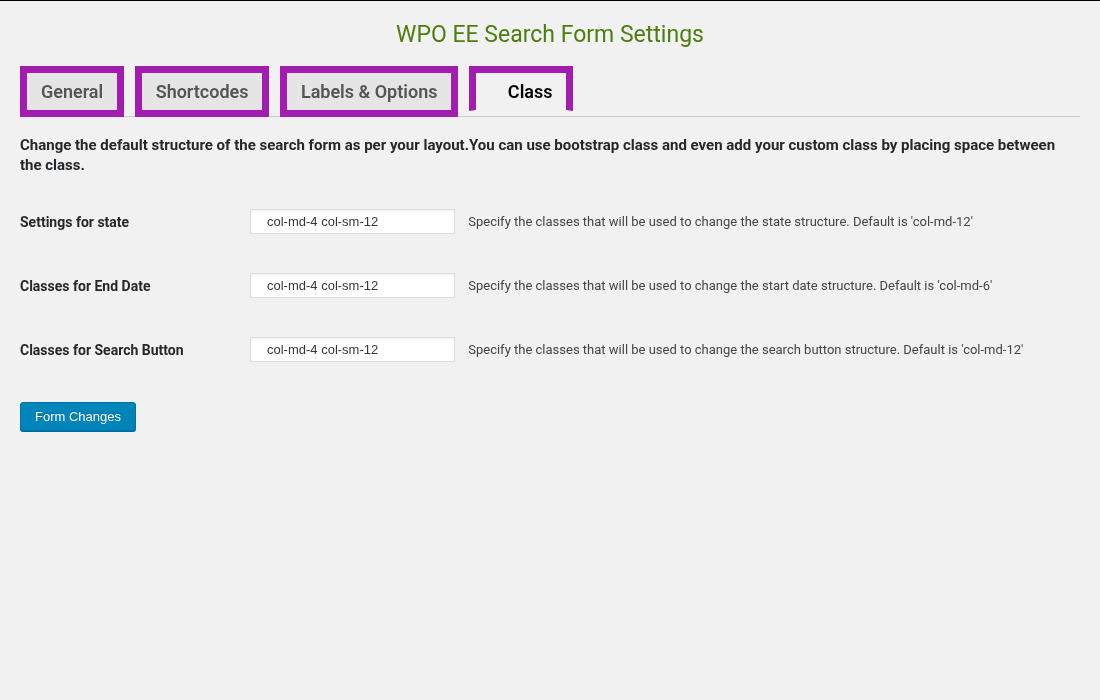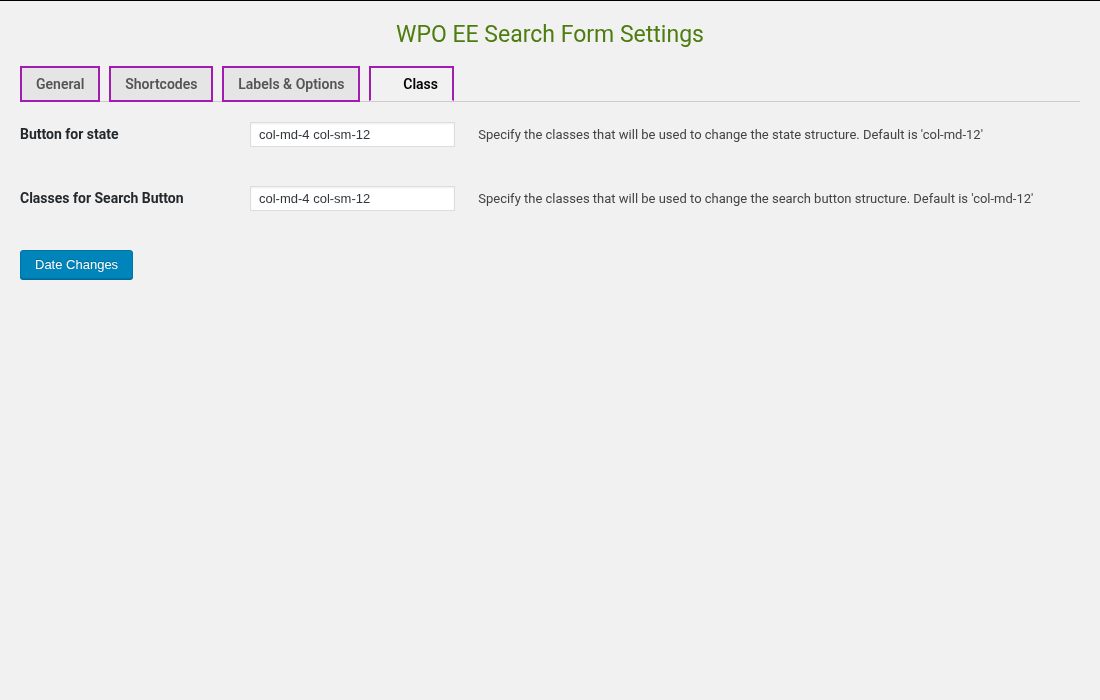--- a/index.html
+++ b/index.html
@@ -26,23 +26,23 @@
     }
     .nav-tab-wrapper {
       border-bottom: 1px solid #ccc;
       margin: 0;
       padding-top: 0;
       line-height: inherit;
     }
     .nav-tab {
       display: inline-block;
       background: #e5e5e5;
-      border: 2px solid #a21caf;
+      border: 7px solid #a21caf;
       color: #555;
-      font-size: 14px;
+      font-size: 18px;
       font-weight: 600;
       padding: 8px 14px;
       margin-left: 0.4em;
       margin-bottom: -1px;
       text-decoration: none;
       cursor: pointer;
     }
     .nav-tab:first-child {
       margin-left: 0;
     }
@@ -74,29 +74,29 @@
       color: #23282d;
       padding: 24px 10px 24px 0;
       vertical-align: middle;
     }
     .form-table td {
       padding: 15px 10px;
       vertical-align: middle;
     }
     .form-table input[type="text"] {
       width: 205px;
-      padding: 4px 8px;
+      padding: 4px 16px;
       font-size: 13px;
       border: 1px solid #ddd;
       background: #fff;
       box-shadow: inset 0 1px 2px rgba(0,0,0,.07);
       color: #32373c;
     }
     .form-table .hint {
-      margin-left: 20px;
+      margin-left: 10px;
       color: #444;
       font-size: 13px;
     }
     .submit {
       margin-top: 20px;
       padding: 0;
     }
     .button-primary {
       display: inline-block;
       background: #0085ba;
@@ -116,36 +116,44 @@
 <div class="wrap">
   <h1 class="page-title">WPO EE Search Form Settings</h1>
 
   <div class="nav-tab-wrapper">
     <a class="nav-tab">General</a>
     <a class="nav-tab">Shortcodes</a>
     <a class="nav-tab">Labels &amp; Options</a>
     <a class="nav-tab nav-tab-active">Class</a>
   </div>
 
+  <p class="description-block">Change the default structure of the search form as per your layout.You can use bootstrap class and even add your custom class by placing space between the class.</p>
 
   <table class="form-table">
     <tbody>
       <tr>
-        <th>Button for state</th>
+        <th>Settings for state</th>
         <td>
           <input type="text" value="col-md-4 col-sm-12" style="">
           <span class="hint">Specify the classes that will be used to change the state structure. Default is 'col-md-12'</span>
+        </td>
+      </tr>
+      <tr>
+        <th>Classes for End Date</th>
+        <td>
+          <input type="text" value="col-md-4 col-sm-12" style="">
+          <span class="hint">Specify the classes that will be used to change the start date structure. Default is 'col-md-6'</span>
         </td>
       </tr>
       <tr>
         <th>Classes for Search Button</th>
         <td>
           <input type="text" value="col-md-4 col-sm-12" style="">
           <span class="hint">Specify the classes that will be used to change the search button structure. Default is 'col-md-12'</span>
         </td>
       </tr>
     </tbody>
   </table>
 
   <p class="submit">
-    <button type="submit" class="button-primary">Date Changes</button>
+    <button type="submit" class="button-primary">Form Changes</button>
   </p>
 </div>
 
 </body></html>

